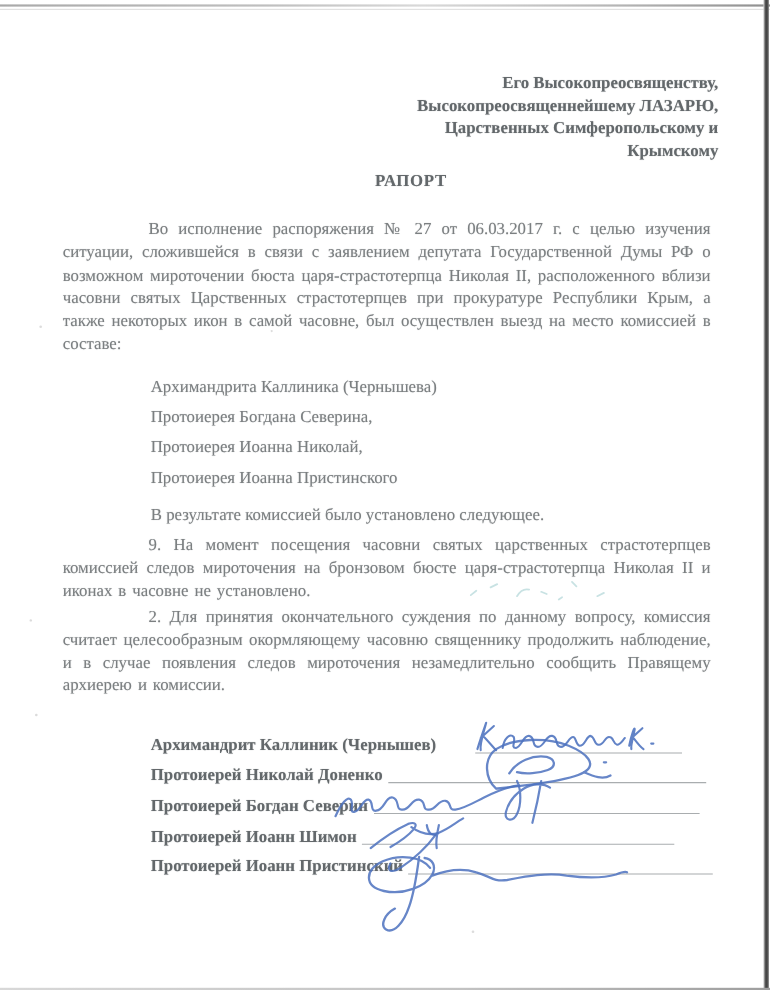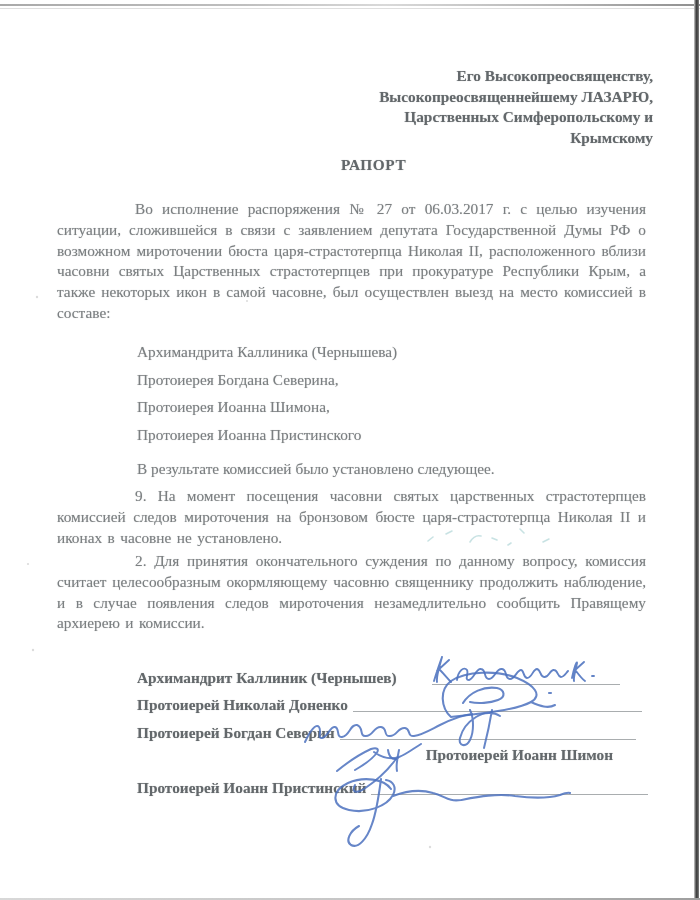--- a/index.html
+++ b/index.html
@@ -33,21 +33,21 @@
   .members{position:absolute;left:137px;top:338px;line-height:27.6px;}
   .result-line{position:absolute;left:137px;top:459px;line-height:20.8px;}
   .finding-1{top:486px;}
   .finding-2{top:551px;}
 
   
   .sig-block{position:absolute;left:137px;top:661px;}
   .sig-row{display:flex;align-items:flex-end;height:27.7px;width:505px;}
   .sig-row:nth-child(1){width:483px;gap:30px;}
   .sig-row:nth-child(3){width:499px;}
-  .sig-row:nth-child(4){width:476px;flex-direction:column;}
+  .sig-row:nth-child(4){width:476px;}
   .sig-row:nth-child(5){width:511px;}
   .sig-label{white-space:nowrap;font-size:15.3px;line-height:22px;}
   .sig-line{flex:1 1 auto;border-bottom:1px solid rgba(140,145,148,.75);
     margin:0 0 4px 5px;height:1px;}
 
   
   .ink-overlay{position:absolute;left:0;top:0;pointer-events:none;}
 
   
   .watermark{
@@ -79,21 +79,21 @@
     <div>Крымскому</div>
   </div>
 
   <div class="doc-title doc-text bold">РАПОРТ</div>
 
   <div class="para indented intro doc-text">Во исполнение распоряжения № 27 от 06.03.2017 г. с целью изучения ситуации, сложившейся в связи с заявлением депутата Государственной Думы РФ о возможном мироточении бюста царя-страстотерпца Николая II, расположенного вблизи часовни святых Царственных страстотерпцев при прокуратуре Республики Крым, а также некоторых икон в самой часовне, был осуществлен выезд на место комиссией в составе:</div>
 
   <div class="members doc-text">
     <div>Архимандрита Каллиника (Чернышева)</div>
     <div>Протоиерея Богдана Северина,</div>
-    <div>Протоиерея Иоанна Шимона,</div>
+    <div>Протоиерея Иоанна Николай,</div>
     <div>Протоиерея Иоанна Пристинского</div>
   </div>
 
   <div class="result-line doc-text">В результате комиссией было установлено следующее.</div>
 
   <div class="para indented finding-1 doc-text">9. На момент посещения часовни святых царственных страстотерпцев комиссией следов мироточения на бронзовом бюсте царя-страстотерпца Николая II и иконах в часовне не установлено.</div>
   <div class="para indented finding-2 doc-text">2. Для принятия окончательного суждения по данному вопросу, комиссия считает целесообразным окормляющему часовню священнику продолжить наблюдение, и в случае появления следов мироточения незамедлительно сообщить Правящему архиерею и комиссии.</div>
 
   <div class="sig-block">
     <div class="sig-row">

